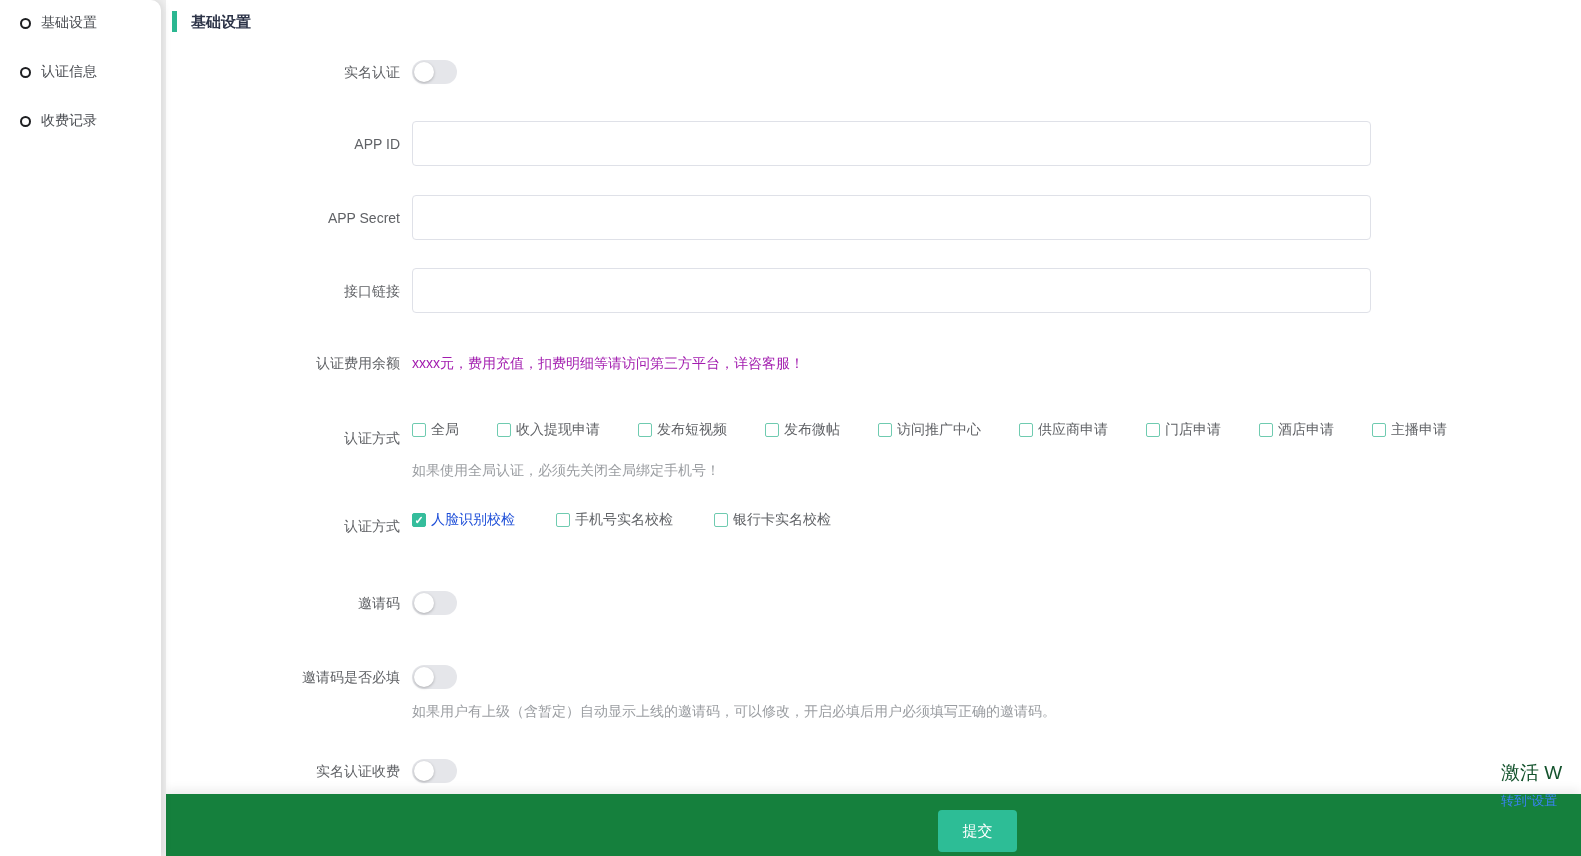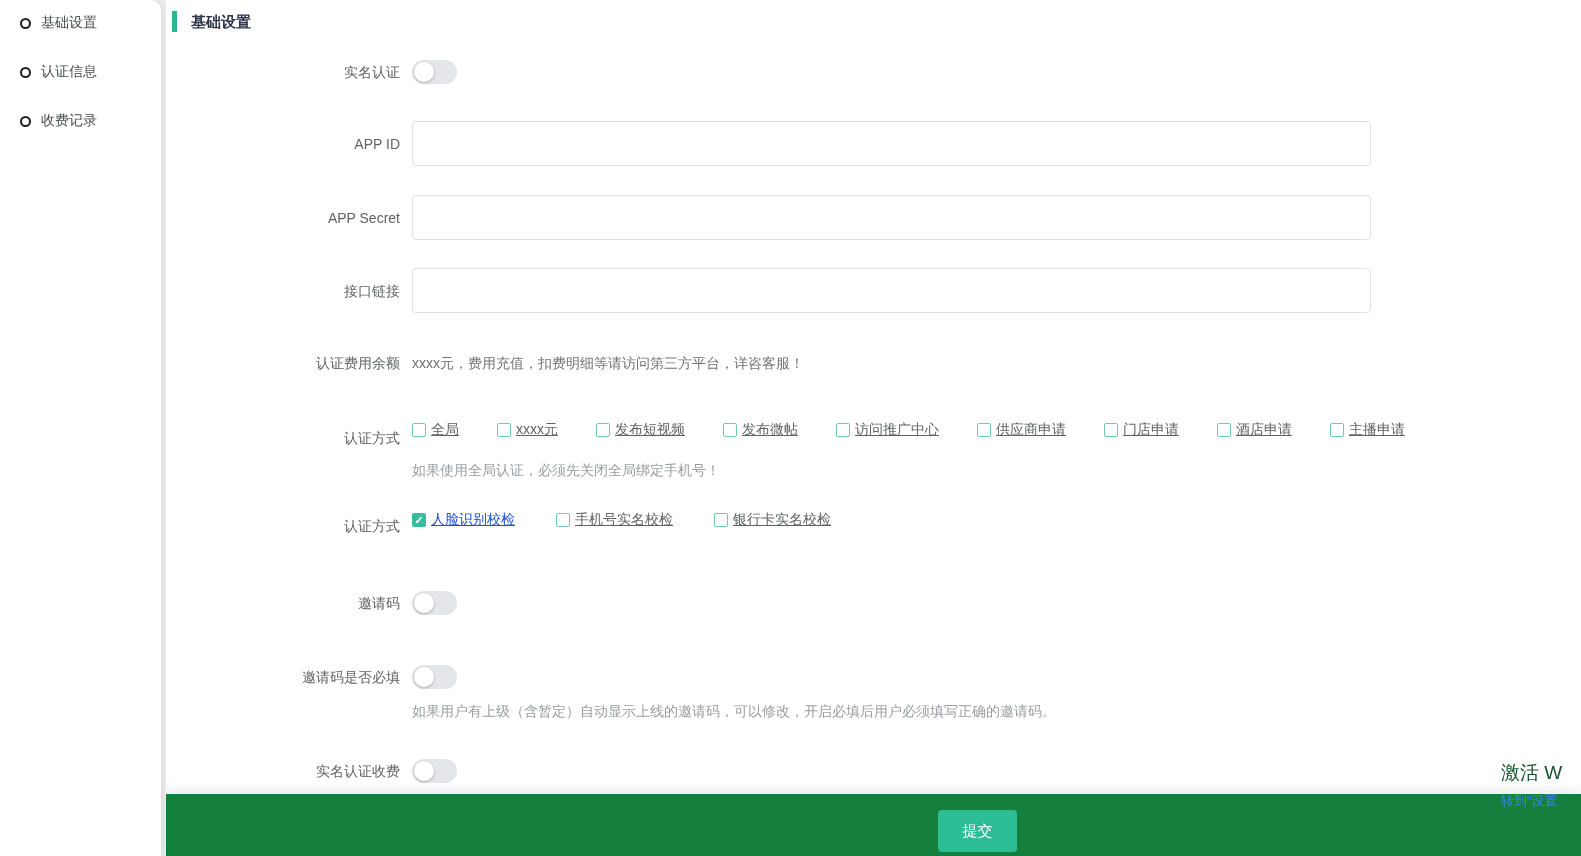--- a/index.html
+++ b/index.html
@@ -60,34 +60,34 @@
     box-shadow: 0 1px 3px rgba(0,0,0,0.25);
   }
 
   
   .text-input {
     position: absolute; left: 246px; width: 959px; height: 45px;
     border: 1px solid #dfe1e8; border-radius: 4px; background: #fff;
     font-size: 14px; color: #303133; padding: 0 14px; outline: none;
   }
 
-  .plain-text { font-size: 14px; color: #737373; white-space: nowrap; }
+  .plain-text { font-size: 14px; color: #a21caf; white-space: nowrap; }
   .hint-text { position: absolute; left: 246px; font-size: 14px; color: #9a9da1; white-space: nowrap; }
 
   
   .check-row { position: absolute; left: 246px; display: flex; align-items: center; }
   .scene-row { gap: 38px; }
   .method-row { gap: 41px; }
   .check-item { display: flex; align-items: center; cursor: pointer; }
   .cb {
     width: 14px; height: 14px; border: 1px solid #6fcbb0; border-radius: 2px;
     background: #fff; margin-right: 5px; flex: 0 0 auto;
     display: inline-flex; align-items: center; justify-content: center;
   }
-  .cb-label { font-size: 14px; color: #606266; white-space: nowrap; text-decoration: underline; }
+  .cb-label { font-size: 14px; color: #606266; white-space: nowrap; }
   .check-item.on .cb { background: #35bd9c; border-color: #35bd9c; }
   .check-item.on .cb::after {
     content: "\2713"; color: #ffffff; font-size: 11px; font-weight: bold; line-height: 1;
   }
   .check-item.on .cb-label { color: #1d4ed8; }
 
   
   .footer {
     position: absolute; left: 0; right: 0; top: 794px; height: 62px;
     background: #15803d;
@@ -147,21 +147,21 @@
   <div class="f-ctrl plain-text" style="top:355px">xxxx元，费用充值，扣费明细等请访问第三方平台，详咨客服！</div>
 
   <div class="f-label" style="top:430px">认证方式</div>
   <div class="check-row scene-row" style="top:421px">
     <label class="check-item">
       <span class="cb"></span>
       <span class="cb-label">全局</span>
     </label>
     <label class="check-item">
       <span class="cb"></span>
-      <span class="cb-label">xxxx元</span>
+      <span class="cb-label">收入提现申请</span>
     </label>
     <label class="check-item">
       <span class="cb"></span>
       <span class="cb-label">发布短视频</span>
     </label>
     <label class="check-item">
       <span class="cb"></span>
       <span class="cb-label">发布微帖</span>
     </label>
     <label class="check-item">

